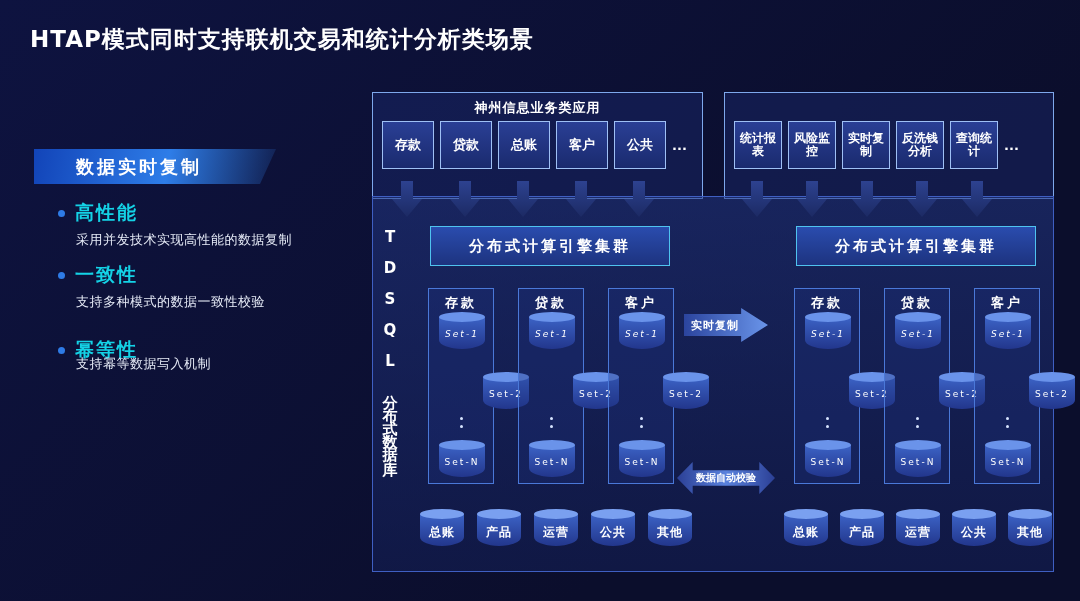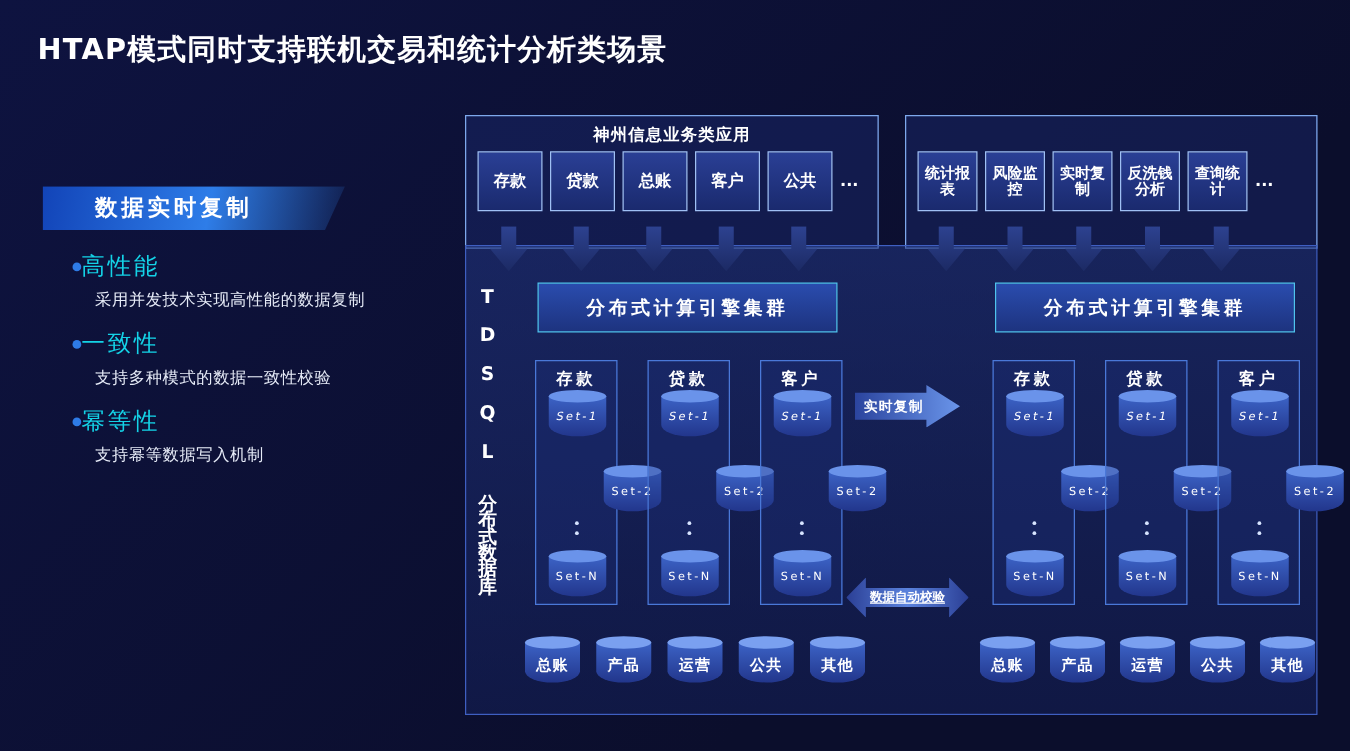--- a/index.html
+++ b/index.html
@@ -12,22 +12,22 @@
   .title{position:absolute;left:30px;top:24px;margin:0;color:#ffffff;font-size:23px;font-weight:bold;letter-spacing:1px;}
 
   
   .banner{
     position:absolute;left:34px;top:149px;width:242px;height:35px;line-height:35px;
     padding-left:42px;box-sizing:border-box;
     color:#fff;font-size:18px;font-weight:bold;letter-spacing:3px;
     background:linear-gradient(100deg,#1244b8 0%,#2e7de8 55%,rgba(46,125,232,0.12) 100%);
     clip-path:polygon(0 0,100% 0,calc(100% - 16px) 100%,0 100%);
   }
-  .bul-head{position:absolute;left:58px;display:flex;align-items:center;gap:0;
-    color:#14d2e6;font-size:19px;font-weight:normal;letter-spacing:2px;}
+  .bul-head{position:absolute;left:58px;display:flex;align-items:center;gap:10px;
+    color:#14d2e6;font-size:19px;font-weight:bold;letter-spacing:2px;}
   .bul-head .dot{width:7px;height:7px;border-radius:50%;background:#2e7be6;flex:0 0 auto;}
   .bul-desc{position:absolute;left:76px;color:#e6ebf7;font-size:13px;letter-spacing:0.5px;}
 
   
   .app-box{position:absolute;top:92px;height:107px;box-sizing:border-box;
     border:1px solid #7ea8ec;background:rgba(26,42,110,0.45);}
   .app-title{text-align:center;color:#fff;font-size:13px;font-weight:bold;margin-top:6px;letter-spacing:1px;}
   .app-items{position:absolute;left:9px;top:28px;display:flex;gap:6px;align-items:stretch;}
   .app-item{width:52px;height:48px;box-sizing:border-box;border:1px solid #9fc0f5;
     background:linear-gradient(180deg,#2a3f95,#1a2a6e);
@@ -80,21 +80,21 @@
     display:flex;align-items:center;justify-content:center;}
   .link1{left:684px;top:308px;width:84px;height:34px;font-size:11px;letter-spacing:1px;
     padding-right:22px;box-sizing:border-box;
     background:linear-gradient(90deg,#2b449e,#6a95ea);
     clip-path:polygon(0 18%,68% 18%,68% 0,100% 50%,68% 100%,68% 82%,0 82%);}
   .link2{left:680px;top:384px;width:92px;height:32px;font-size:10px;
     background:linear-gradient(90deg,#2b3f95,#5a82dd,#2b3f95);
     clip-path:polygon(0 50%,16% 0,16% 26%,84% 26%,84% 0,100% 50%,84% 100%,84% 74%,16% 74%,16% 100%);}
   .link3{left:677px;top:462px;width:98px;height:32px;font-size:10px;
     background:linear-gradient(90deg,#2b3f95,#5a82dd,#2b3f95);
-    clip-path:polygon(0 50%,16% 0,16% 26%,84% 26%,84% 0,100% 50%,84% 100%,84% 74%,16% 74%,16% 100%);text-decoration:underline;}
+    clip-path:polygon(0 50%,16% 0,16% 26%,84% 26%,84% 0,100% 50%,84% 100%,84% 74%,16% 74%,16% 100%);}
 </style>
 </head>
 <body>
 
 <div class="stage">
 
   <h1 class="title">HTAP模式同时支持联机交易和统计分析类场景</h1>
 
   <div class="banner">数据实时复制</div>
 
@@ -103,21 +103,21 @@
     <span>高性能</span>
   </div>
   <div class="bul-desc" style="top:231px">采用并发技术实现高性能的数据复制</div>
 
   <div class="bul-head" style="top:262px">
     <span class="dot"></span>
     <span>一致性</span>
   </div>
   <div class="bul-desc" style="top:293px">支持多种模式的数据一致性校验</div>
 
-  <div class="bul-head" style="top:324px">
+  <div class="bul-head" style="top:337px">
     <span class="dot"></span>
     <span>幂等性</span>
   </div>
   <div class="bul-desc" style="top:355px">支持幂等数据写入机制</div>
 
   <div class="app-box" style="left:372px;width:331px">
     <div class="app-title">神州信息业务类应用</div>
     <div class="app-items">
       <div class="app-item">存款</div>
       <div class="app-item">贷款</div>

